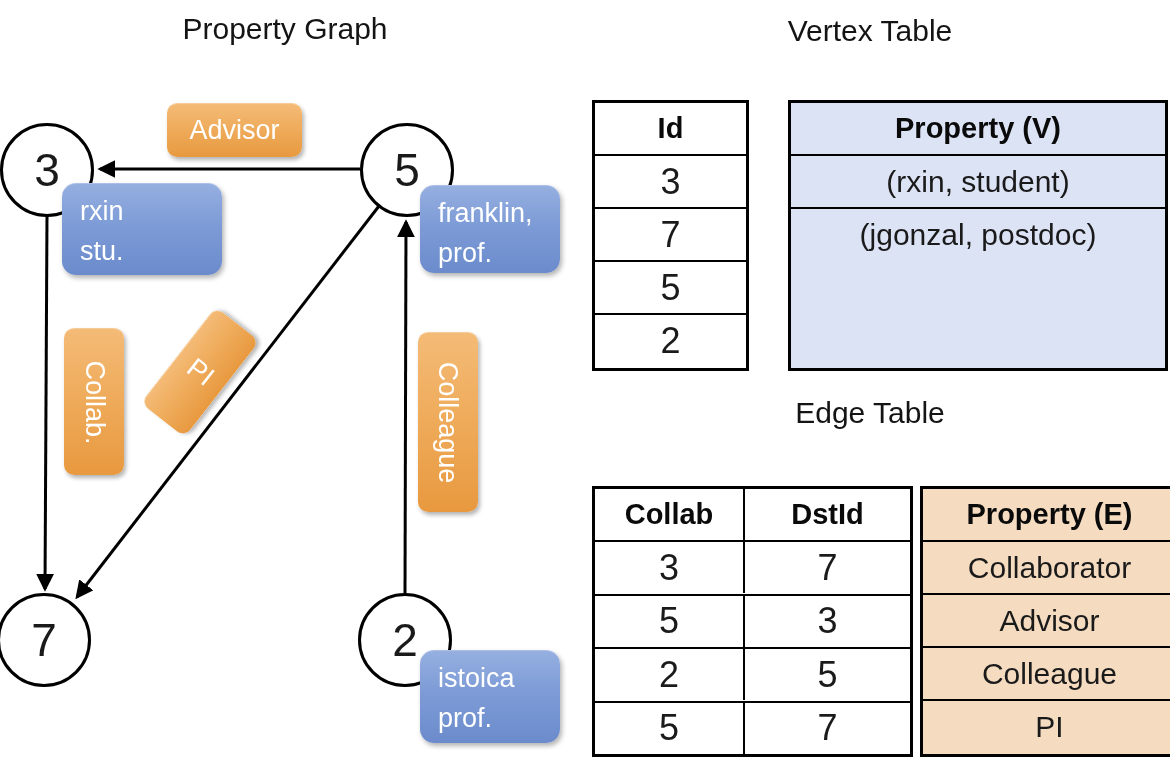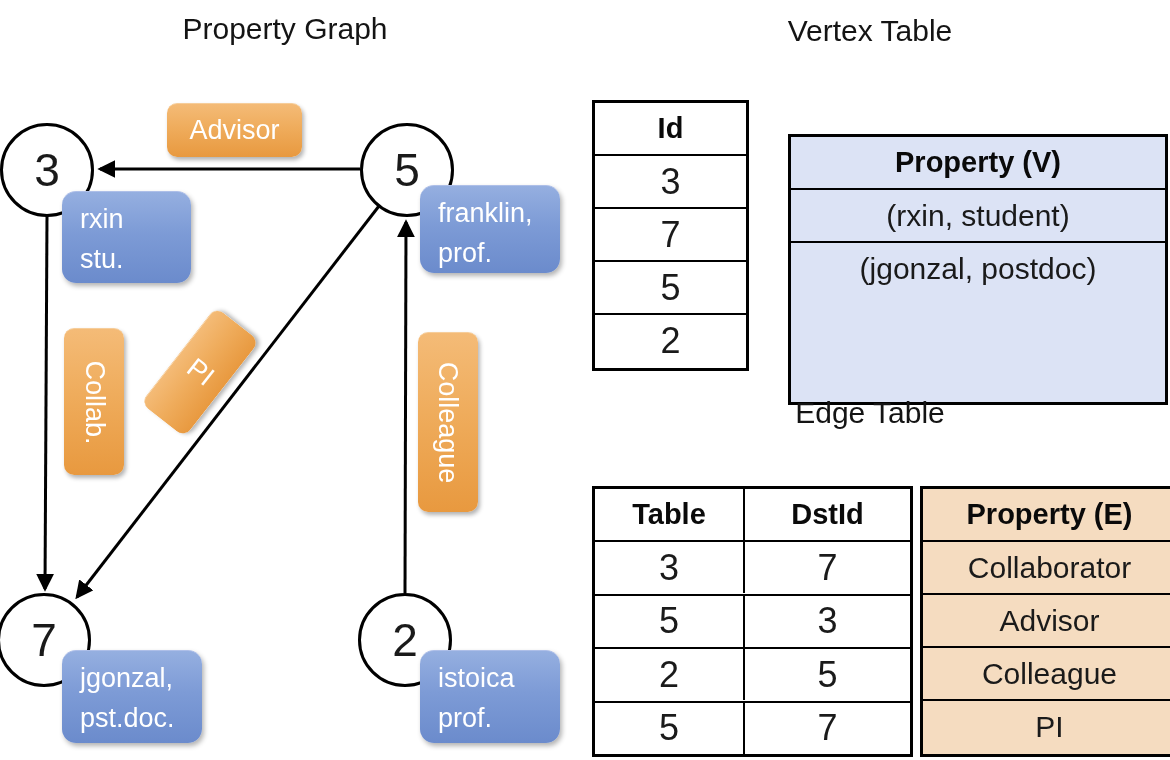--- a/index.html
+++ b/index.html
@@ -101,31 +101,27 @@
   <div class="node-circle" style="left:360px;top:123px;">
     <span>5</span>
   </div>
   <div class="node-circle" style="left:-3px;top:593px;">
     <span>7</span>
   </div>
   <div class="node-circle" style="left:358px;top:593px;">
     <span>2</span>
   </div>
 
-  <div class="node-box" style="left:62px;top:183px;width:129px;height:92px;margin-top:8px;">
+  <div class="node-box" style="left:62px;top:183px;width:160px;height:92px;">
     <div>rxin</div>
     <div>stu.</div>
   </div>
   <div class="node-box" style="left:420px;top:185px;width:140px;height:88px;">
     <div>franklin,</div>
     <div>prof.</div>
-  </div>
-  <div class="node-box" style="left:62px;top:650px;width:140px;height:93px;">
-    <div>jgonzal,</div>
-    <div>pst.doc.</div>
   </div>
   <div class="node-box" style="left:420px;top:650px;width:140px;height:93px;">
     <div>istoica</div>
     <div>prof.</div>
   </div>
 
   <div class="edge-box" style="left:167px;top:103px;width:135px;height:54px;">
     <span>Advisor</span>
   </div>
   <div class="edge-box" style="left:64px;top:328px;width:60px;height:147px;">
@@ -142,30 +138,30 @@
 <div class="big-title" style="left:640px;top:14px;width:460px;">Vertex Table</div>
 
 <div class="tbox" style="left:592px;top:100px;width:157px;height:271px;">
   <div class="trow th">Id</div>
   <div class="trow num">3</div>
   <div class="trow num">7</div>
   <div class="trow num">5</div>
   <div class="trow num">2</div>
 </div>
 
-<div class="tbox blue-fill" style="left:788px;top:100px;width:380px;height:271px;margin-top:34px;">
+<div class="tbox blue-fill" style="left:788px;top:100px;width:380px;height:271px;">
   <div class="trow th">Property (V)</div>
   <div class="trow proptext">(rxin, student)</div>
   <div class="trow proptext">(jgonzal, postdoc)</div>
 </div>
 
 <div class="big-title" style="left:640px;top:396px;width:460px;">Edge Table</div>
 
 <div class="tbox egrid" style="left:592px;top:486px;width:321px;height:271px;">
-  <div class="ecell th">Table</div>
+  <div class="ecell th">Collab</div>
   <div class="ecell c2 th">DstId</div>
 
   <div class="ecell num">3</div>
   <div class="ecell c2 num">7</div>
 
   <div class="ecell num">5</div>
   <div class="ecell c2 num">3</div>
 
   <div class="ecell num">2</div>
   <div class="ecell c2 num">5</div>

